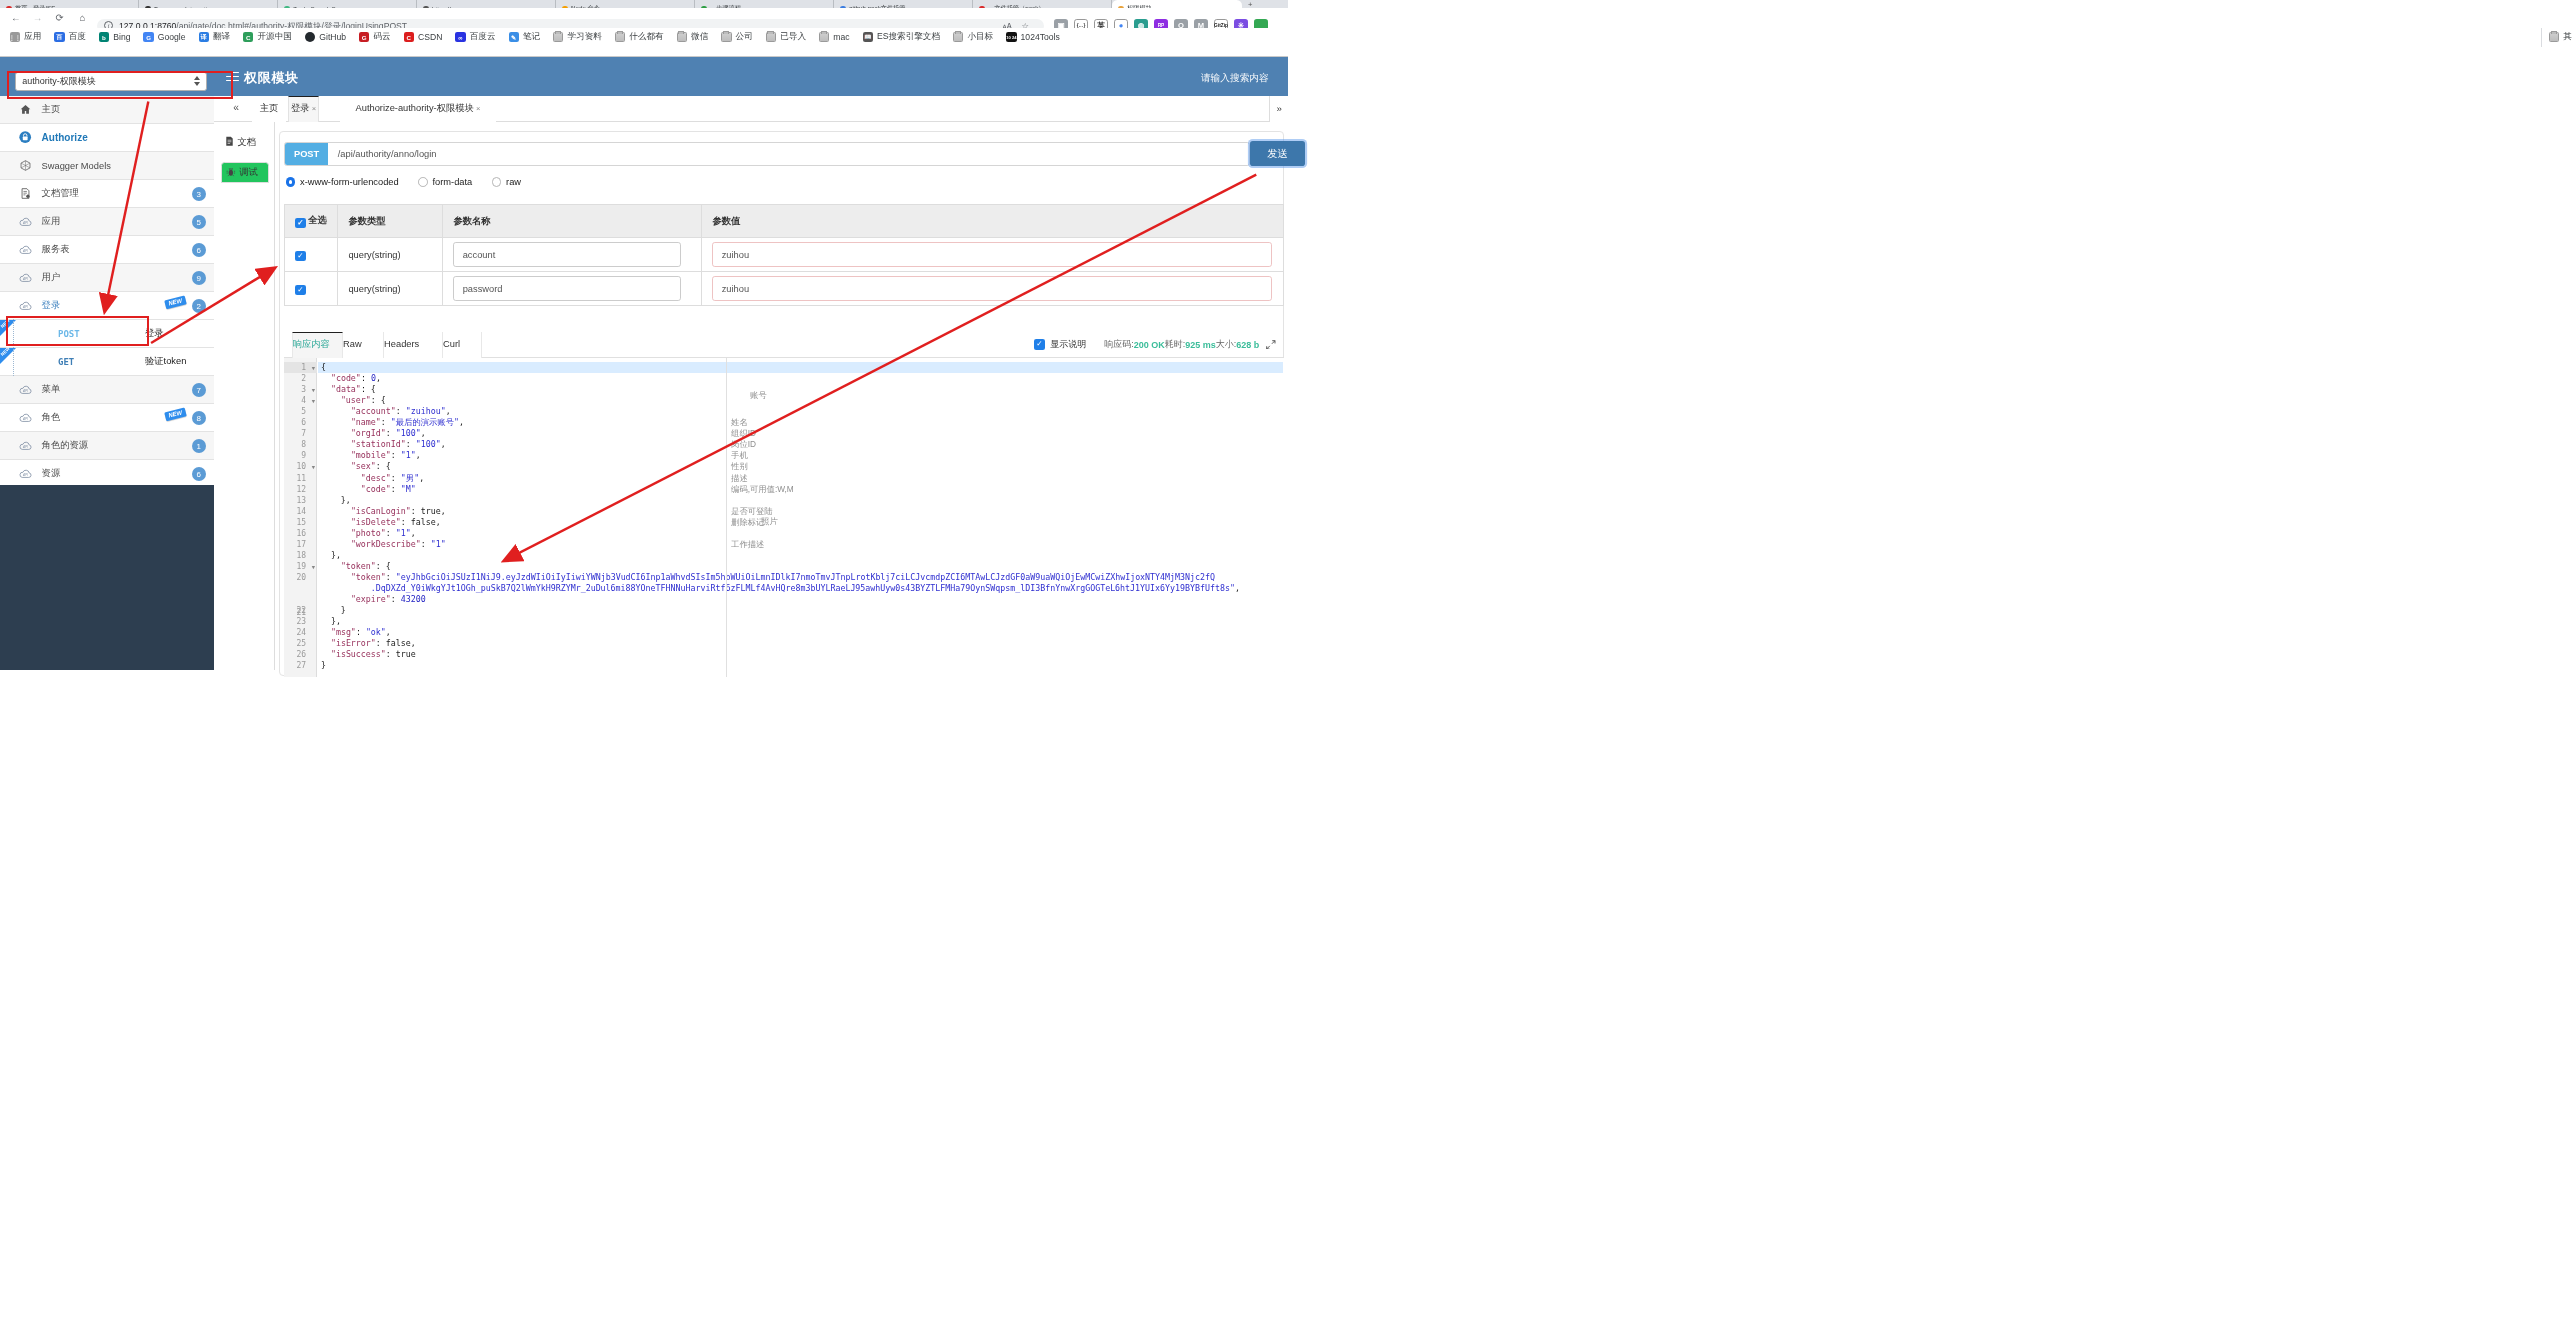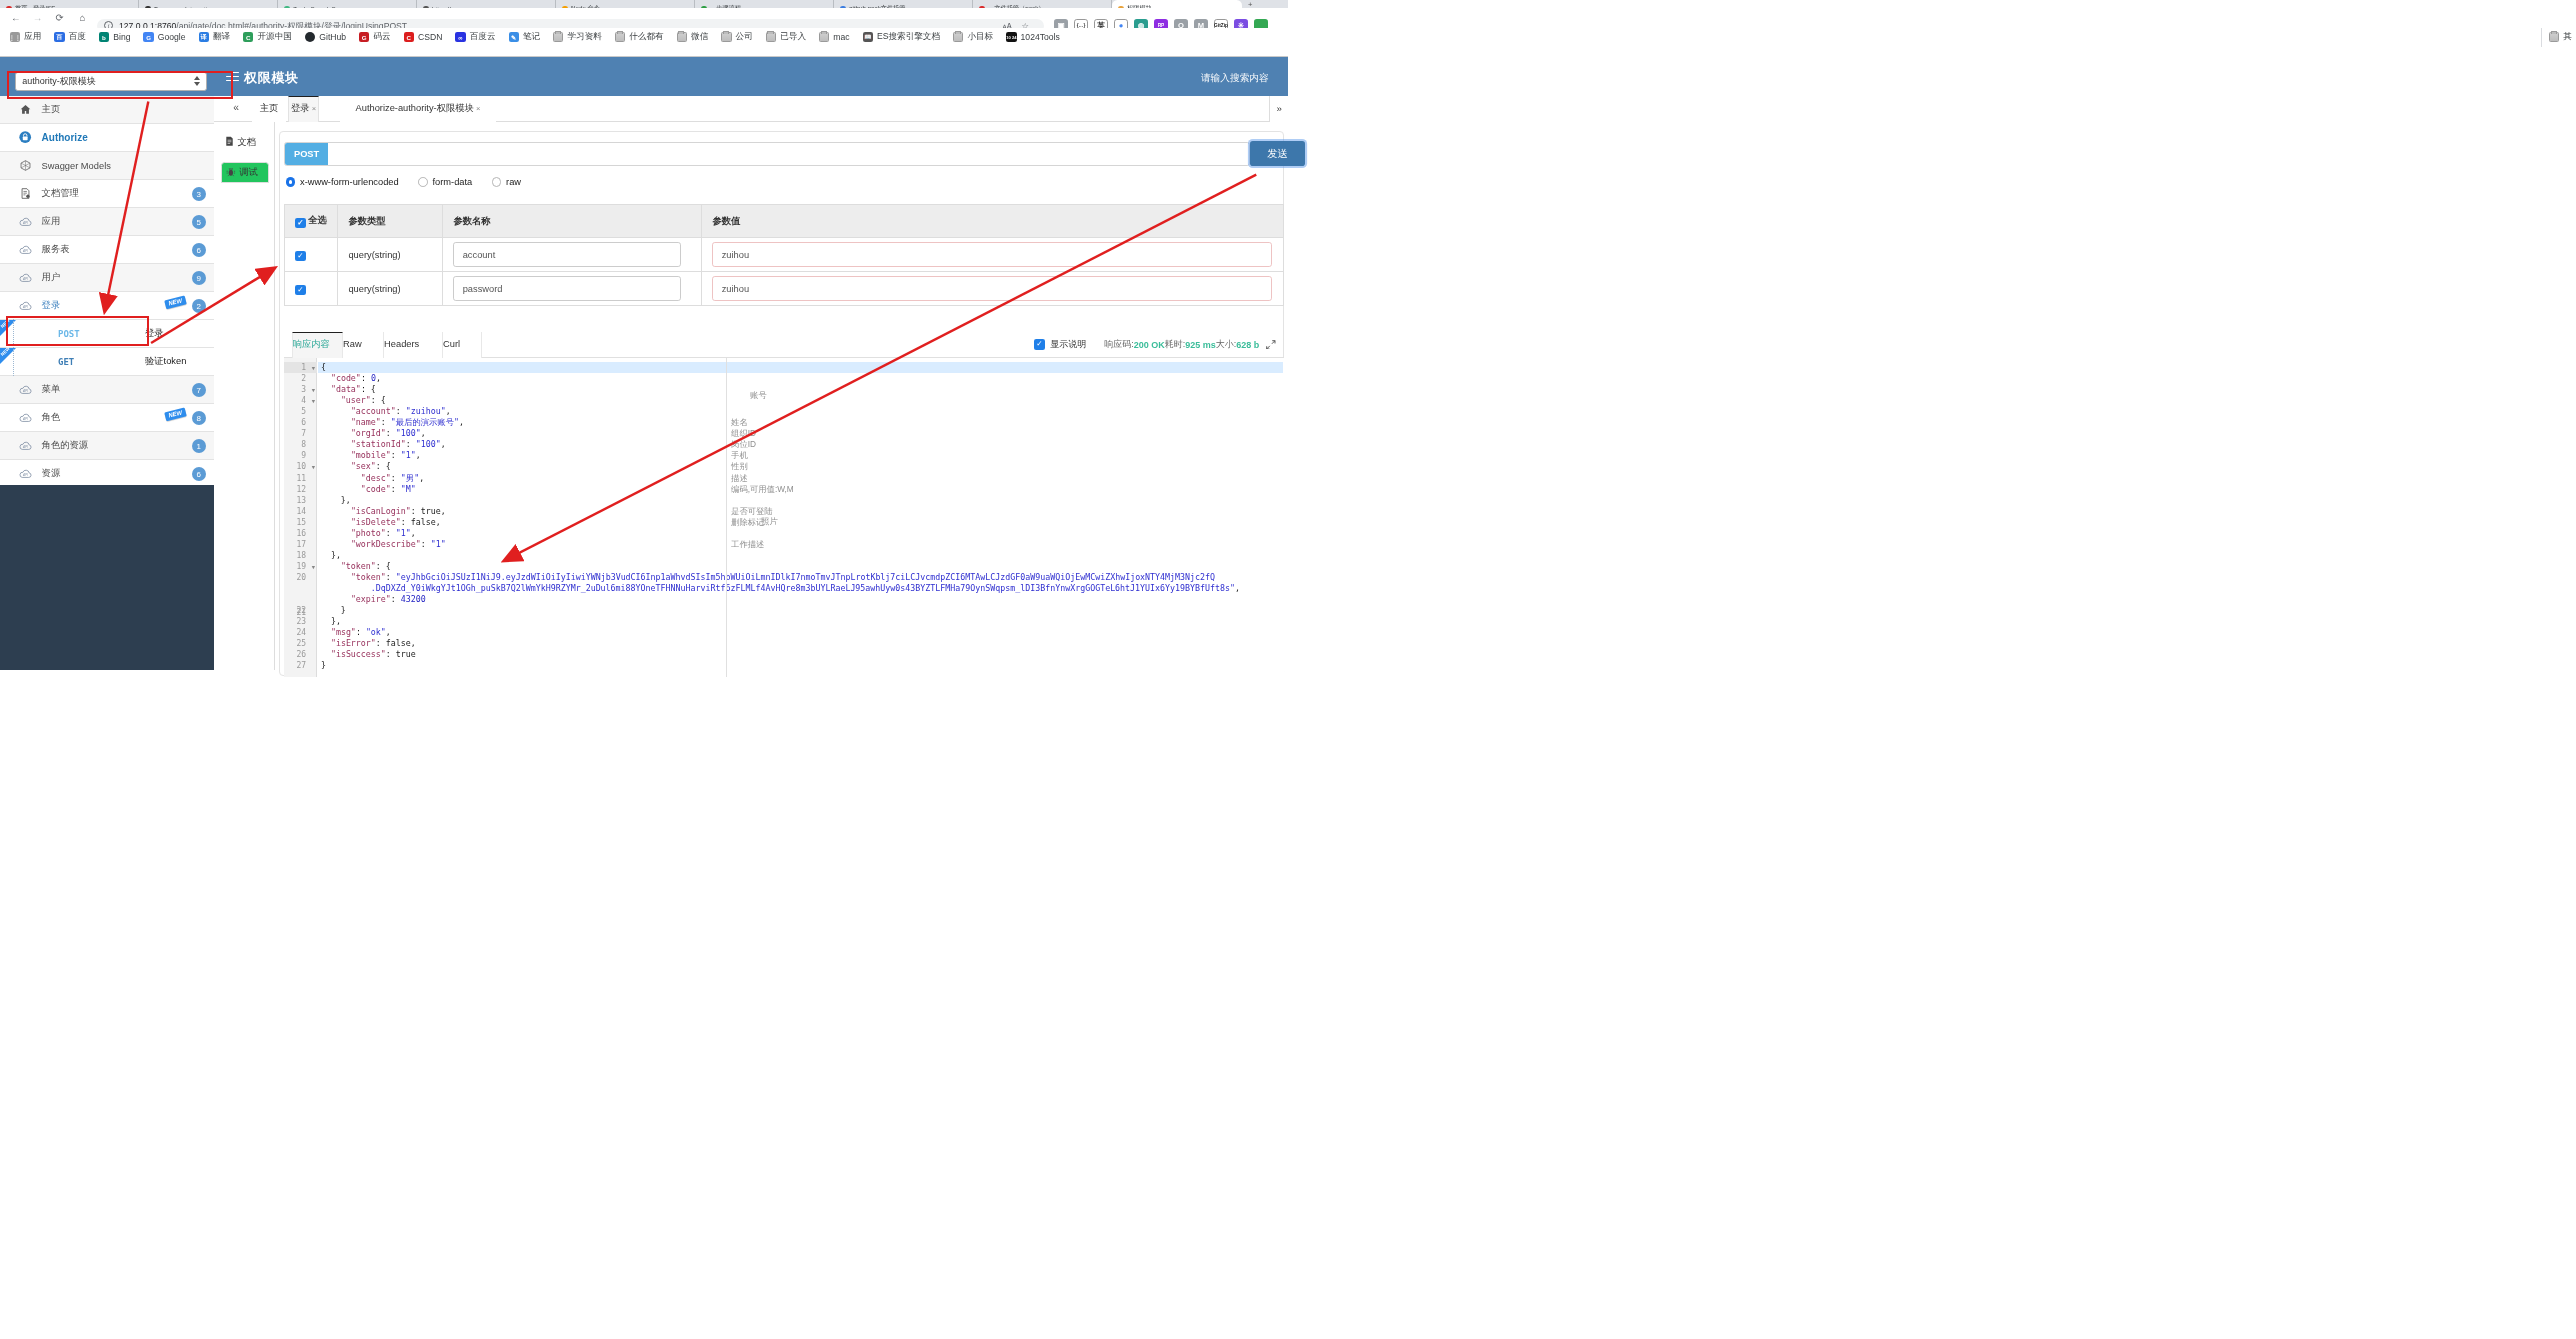--- a/index.html
+++ b/index.html
@@ -466,20 +466,21 @@
           <path d="M6.5 3.5L5 2M9.5 3.5L11 2M3 7H1M3 10H1M13 7h2M13 10h2M4.5 13.5L3 15M11.5 13.5L13 15" stroke="#444" stroke-width="1.2"></path>
           <path d="M5.5 4.5a2.8 2.8 0 0 1 5 0" stroke="#444" stroke-width="1.3" fill="none"></path>
         </svg></span>
       <span>调试</span>
     </div>
   </div>
 
 <div id="panel">
   <div id="postbar">
     <div id="postbadge">POST</div>
+    <div id="postpath">/api/authority/anno/login</div>
   </div>
   <div id="radios">
       <span class="radio sel"></span>
       <span class="radiolabel">x-www-form-urlencoded</span>
       <span class="radio" style="margin-left: 19.3px;"></span>
       <span class="radiolabel">form-data</span>
       <span class="radio" style="margin-left: 19.3px;"></span>
       <span class="radiolabel">raw</span>
     </div>
   <table id="ptable">

